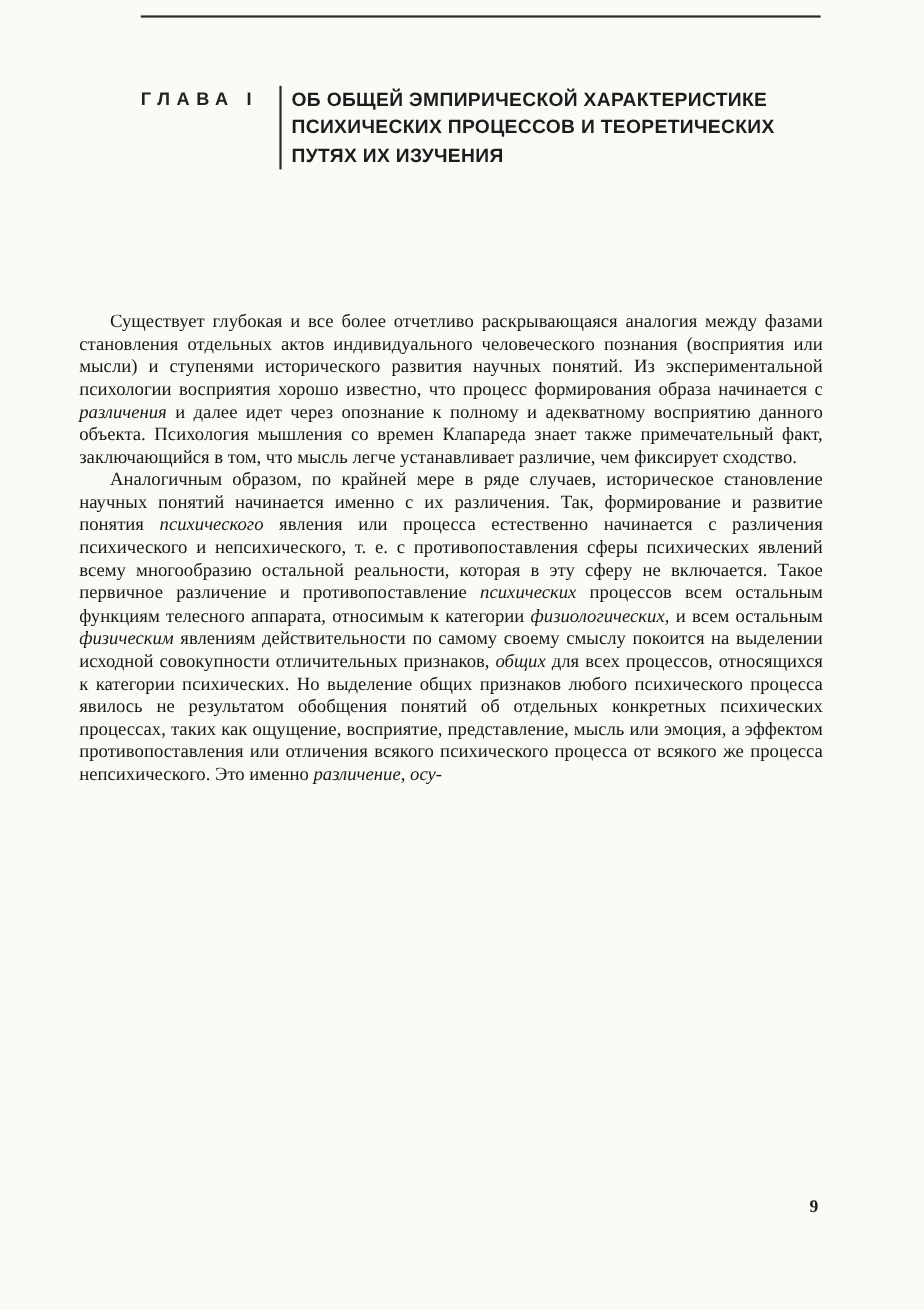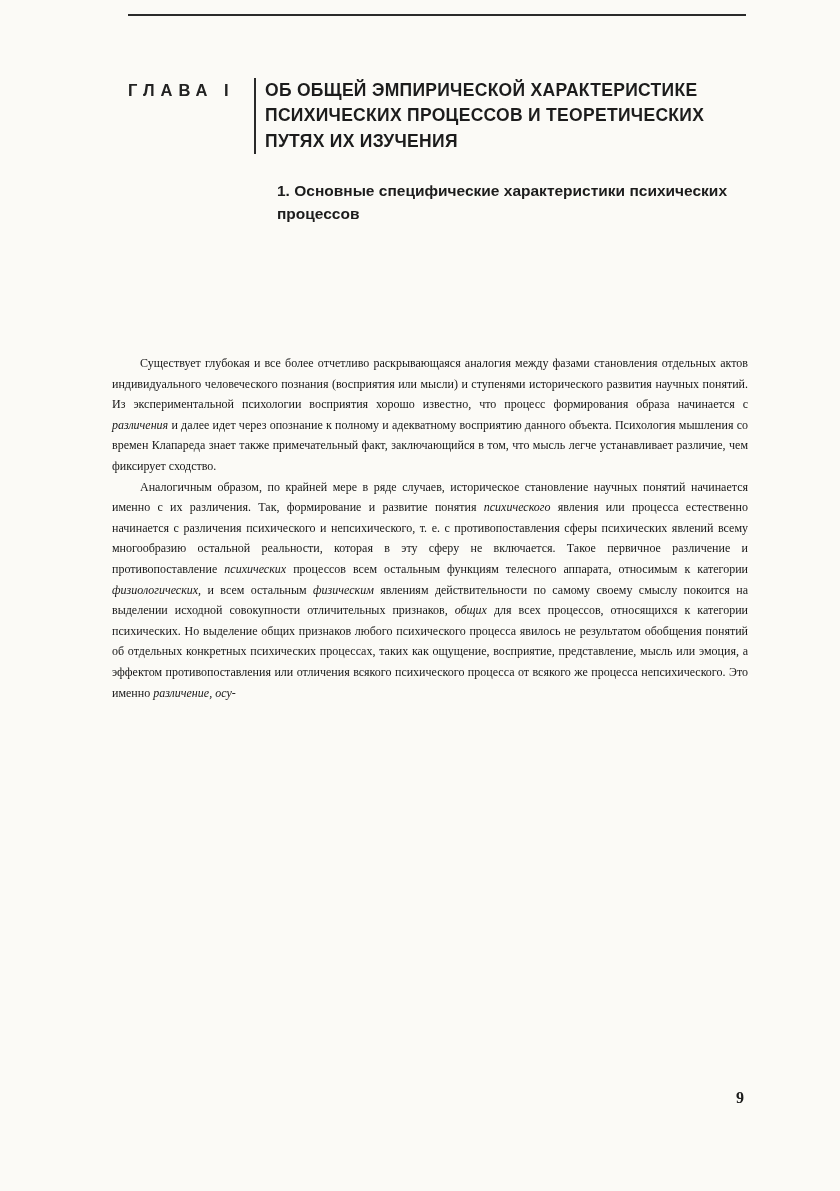--- a/index.html
+++ b/index.html
@@ -75,22 +75,22 @@
   .section-heading {
     margin: 26px 94px 0 277px;
     font-family: "Liberation Sans", sans-serif;
     font-weight: bold;
     font-size: 15.5px;
     line-height: 1.45;
     color: #1c1c1c;
   }
   
   .body-text {
-    margin: 128px 92px 0 112px;
-    font-size: 12px;
+    margin: 128px 92px 0 72px;
+    font-size: 17px;
     line-height: 20.6px;
     text-align: justify;
     color: #161616;
   }
   .body-text p {
     margin: 0;
     text-indent: 28px;
   }
   .body-text .italic {
     font-style: italic;
@@ -114,21 +114,20 @@
 
   <hr class="head-rule">
 
   <div class="chapter-row">
     <div class="chapter-label">ГЛАВА I</div>
     <div class="chapter-right">
       <div class="chapter-title">ОБ ОБЩЕЙ ЭМПИРИЧЕСКОЙ ХАРАКТЕРИСТИКЕ ПСИХИЧЕСКИХ ПРОЦЕССОВ И ТЕОРЕТИЧЕСКИХ ПУТЯХ ИХ ИЗУЧЕНИЯ</div>
     </div>
   </div>
 
-  <div class="section-heading">1. Основные специфические характеристики психических процессов</div>
 
   <div class="body-text">
     <p><span>Существует глубокая и все более отчетливо раскрывающаяся аналогия между фазами становления отдельных актов индивидуального человеческого познания (восприятия или мысли) и ступенями исторического развития научных понятий. Из экспериментальной психологии восприятия хорошо известно, что процесс формирования образа начинается с </span><span class="italic">различения</span><span> и далее идет через опознание к полному и адекватному восприятию данного объекта. Психология мышления со времен Клапареда знает также примечательный факт, заключающийся в том, что мысль легче устанавливает различие, чем фиксирует сходство.</span></p>
     <p><span>Аналогичным образом, по крайней мере в ряде случаев, историческое становление научных понятий начинается именно с их различения. Так, формирование и развитие понятия </span><span class="italic">психического</span><span> явления или процесса естественно начинается с различения психического и непсихического, т. е. с противопоставления сферы психических явлений всему многообразию остальной реальности, которая в эту сферу не включается. Такое первичное различение и противопоставление </span><span class="italic">психических</span><span> процессов всем остальным функциям телесного аппарата, относимым к категории </span><span class="italic">физиологических,</span><span> и всем остальным </span><span class="italic">физическим</span><span> явлениям действительности по самому своему смыслу покоится на выделении исходной совокупности отличительных признаков, </span><span class="italic">общих</span><span> для всех процессов, относящихся к категории психических. Но выделение общих признаков любого психического процесса явилось не результатом обобщения понятий об отдельных конкретных психических процессах, таких как ощущение, восприятие, представление, мысль или эмоция, а эффектом противопоставления или отличения всякого психического процесса от всякого же процесса непсихического. Это именно </span><span class="italic">различение, осу-</span></p>
   </div>
 
   <div class="page-number">9</div>
 
 </div>
 

